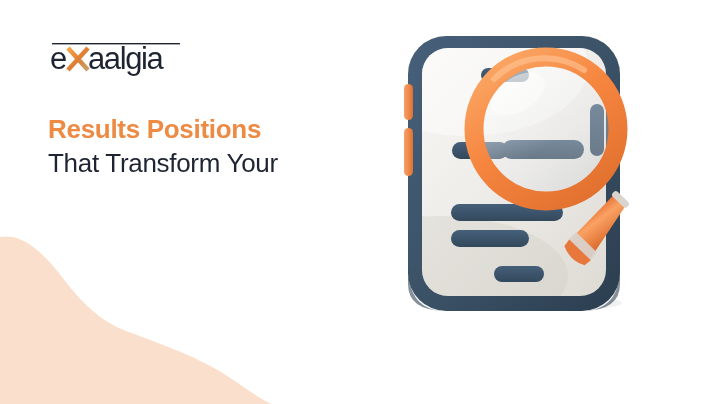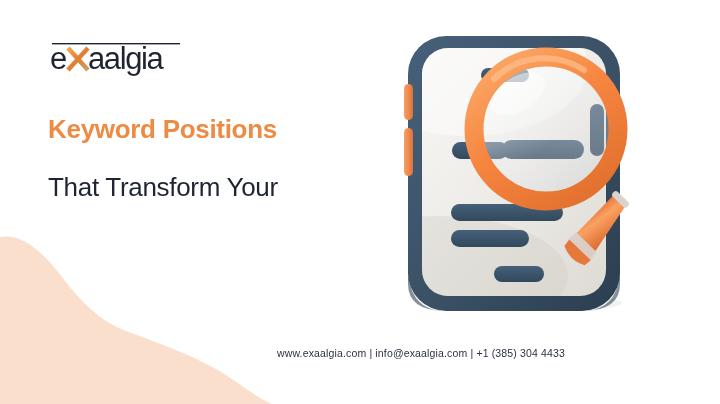--- a/index.html
+++ b/index.html
@@ -51,21 +51,20 @@
     letter-spacing: -0.3px;
     white-space: nowrap;
   }
   .headline-line.accent {
     color: #ED8A44;
     font-weight: bold;
   }
   .headline-line.dark {
     color: #1E2432;
     font-weight: normal;
-    margin-top: 24px;
   }
 
   
   .illustration {
     position: absolute;
     left: 398px;
     top: 26px;
     width: 300px;
     height: 285px;
   }
@@ -114,21 +113,21 @@
 
       <g>
         <path d="M20,12 L40,34 M40,12 L20,34" stroke="url(#xgrad)" stroke-width="4.6" stroke-linecap="butt" fill="none"></path>
       </g>
       <text x="40" y="33" font-family="'Liberation Sans', sans-serif" font-size="31" font-weight="400" letter-spacing="-1.4" fill="#1E2432">aalgia</text>
     </svg>
     
   </div>
 
   <div class="headline">
-    <div class="headline-line accent">Keyword Positions</div>
+    <div class="headline-line accent">Results Positions</div>
     <div class="headline-line dark">That Transform Your</div>
   </div>
 
   <div class="illustration">
     <svg viewBox="0 0 300 285" width="300" height="285">
       <defs>
         <linearGradient id="frameGrad" x1="0" y1="0" x2="1" y2="1">
           <stop offset="0%" stop-color="#47607A"></stop>
           <stop offset="55%" stop-color="#3A5064"></stop>
           <stop offset="100%" stop-color="#2C3E50"></stop>
@@ -210,17 +209,14 @@
       <circle cx="148" cy="103" r="72" fill="url(#lensGrad)"></circle>
 
       <circle cx="148" cy="103" r="72" fill="none" stroke="url(#magGrad)" stroke-width="19"></circle>
 
       <path d="M96,53 A72,72 0 0,1 186,44" fill="none" stroke="#FFC191" stroke-width="6" stroke-linecap="round" opacity="0.65"></path>
 
       <ellipse cx="120" cy="68" rx="30" ry="17" fill="#FFFFFF" opacity="0.45" transform="rotate(-32 120 68)"></ellipse>
     </svg>
   </div>
 
-  <div class="footer">
-    <div class="footer-text">www.exaalgia.com | info@exaalgia.com | +1 (385) 304 4433</div>
-  </div>
 
 </div>
 
 </body></html>

